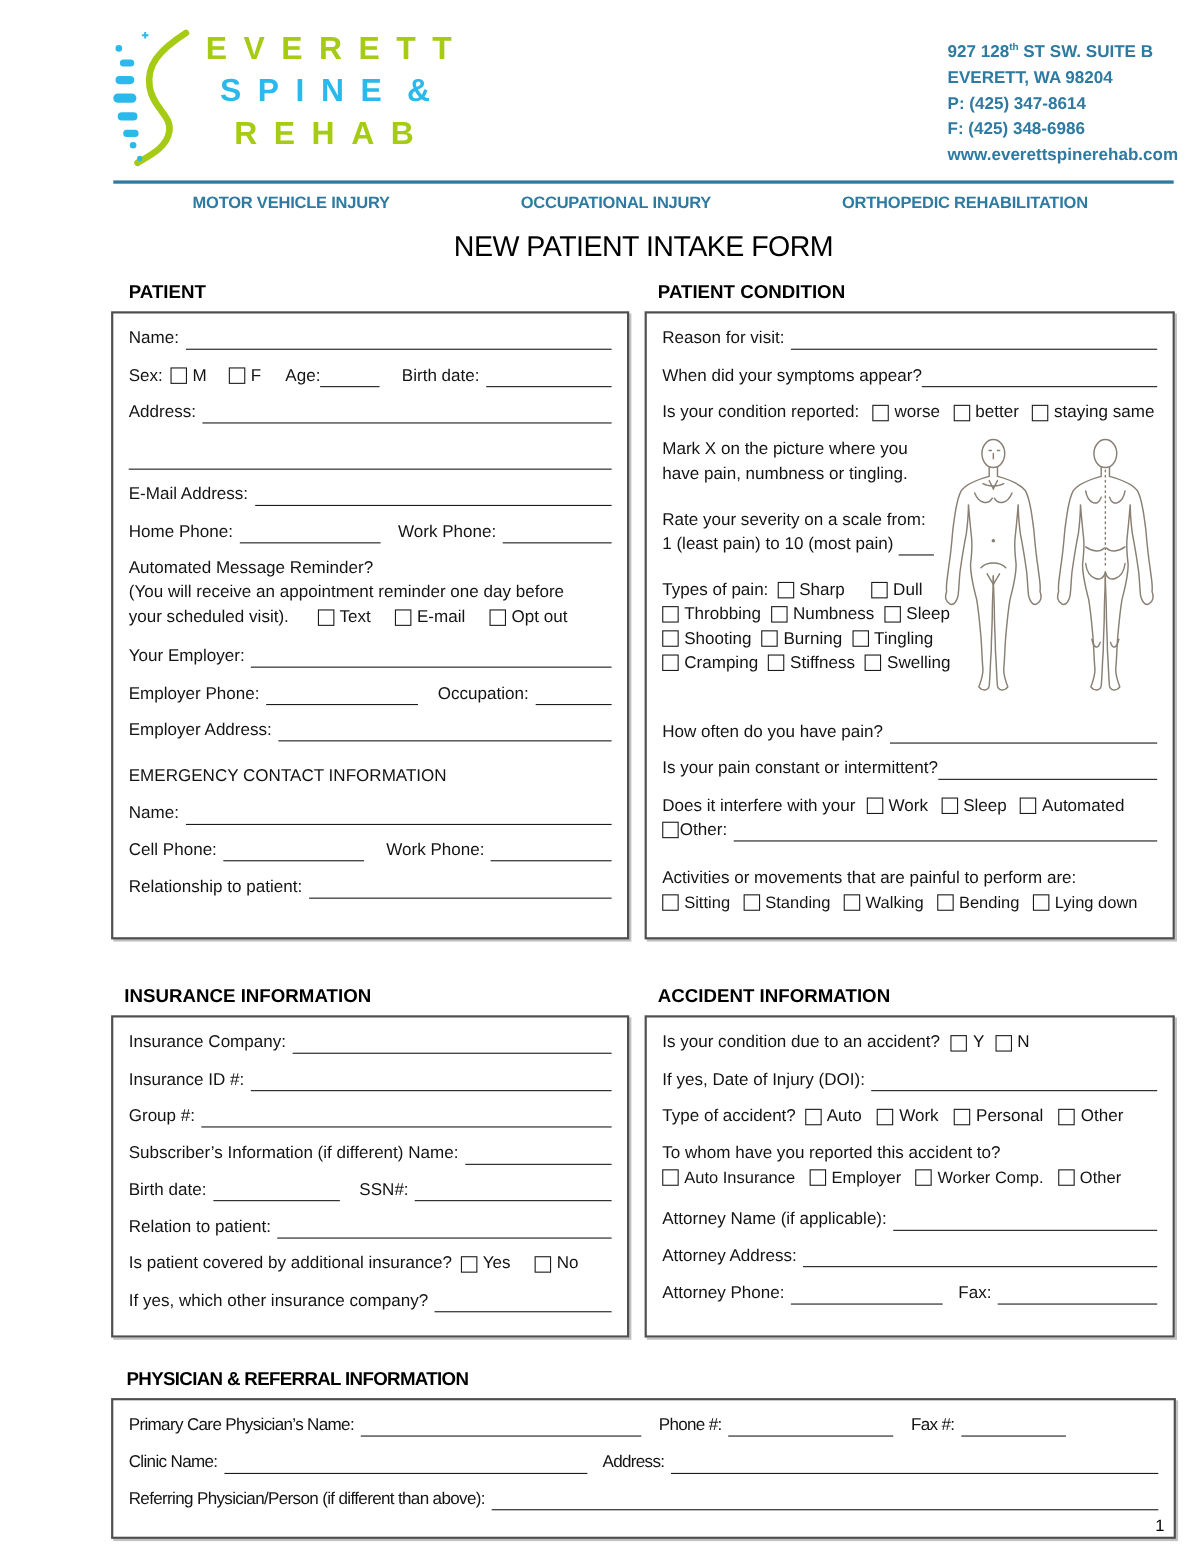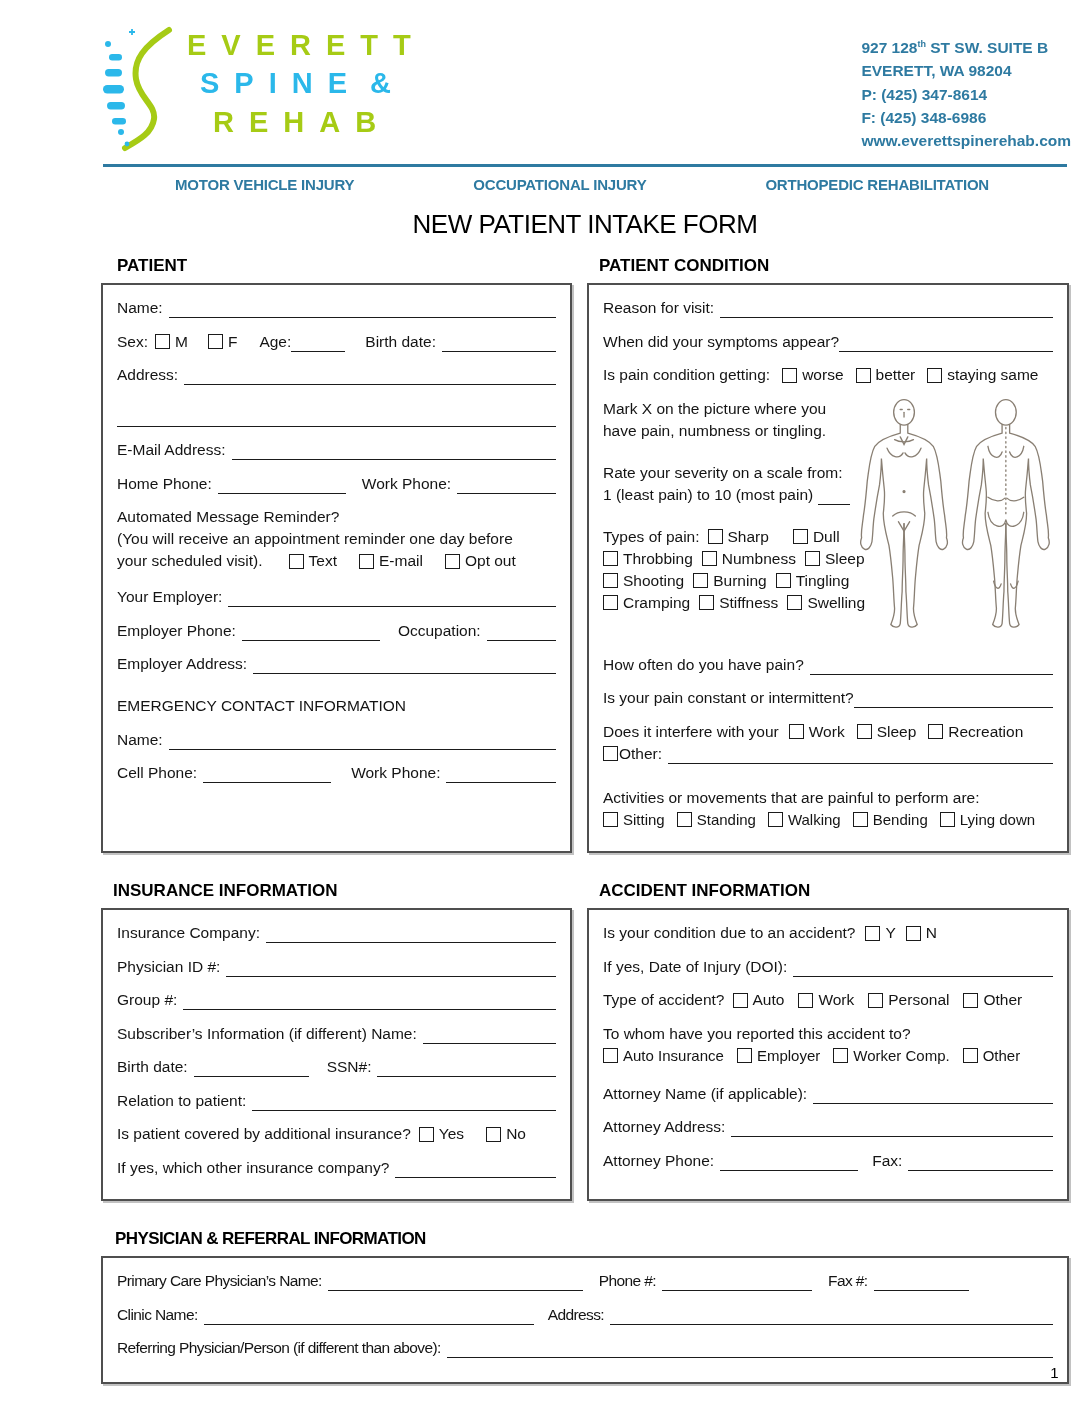--- a/index.html
+++ b/index.html
@@ -18,21 +18,21 @@
   .contact{text-align:left;color:#2e7aa1;font-weight:bold;font-size:15.5px;line-height:1.5;padding-top:10px;}
   .contact sup{font-size:9px;vertical-align:super;line-height:0;}
 
   .rule{border:none;border-top:3px solid #2e7aa1;margin:12px 4px 9px 4px;}
 
   .services{display:flex;justify-content:space-between;padding:0 82px 0 76px;color:#2e7aa1;font-weight:bold;font-size:15px;letter-spacing:-0.2px;}
 
   .title{text-align:center;font-weight:normal;font-size:26px;letter-spacing:-0.5px;margin:16px 0 12px 0;color:#000;}
 
   
-  .grid{display:grid;grid-template-columns:471px 482px;column-gap:15px;margin:0 2px;}
+  .grid{display:grid;grid-template-columns:471px 482px;column-gap:15px;margin:0 2px;gap:14px;}
   .sec{display:flex;flex-direction:column;}
   .mt{margin-top:24px;}
   .sec-h{font-weight:bold;font-size:17px;margin:4px 0 7px 16px;color:#000;}
   .box{flex:1;border:2px solid #4f4f4f;box-shadow:2px 2px 0 #c2c2c2;padding:13px 14px 8px 14px;font-size:15.5px;box-sizing:border-box;position:relative;}
 
   .row{display:flex;align-items:flex-end;margin-bottom:13.5px;}
   .row.tight{margin-bottom:2px;}
   .row.gap-top{margin-top:22px;}
   .lbl{white-space:pre;line-height:20px;}
   .blank{flex:1 1 auto;border-bottom:1.5px solid #1b1b1b;height:1.05em;margin-left:6px;min-width:20px;}
@@ -165,36 +165,40 @@
         <div class="row" style="margin-top:3px;">
           <span class="lbl">Name:</span>
           <span class="blank"></span>
         </div>
         <div class="row">
           <span class="lbl">Cell Phone:</span>
           <span class="blank fix" style="width:128px;"></span>
           <span class="lbl" style="margin-left:20px;">Work Phone:</span>
           <span class="blank"></span>
         </div>
+        <div class="row">
+          <span class="lbl">Relationship to patient:</span>
+          <span class="blank"></span>
+        </div>
       </div>
     </div>
 
     <div class="sec">
       <div class="sec-h" style="margin-left:12px;">PATIENT CONDITION</div>
       <div class="box">
         <div class="row">
           <span class="lbl">Reason for visit:</span>
           <span class="blank"></span>
         </div>
         <div class="row">
           <span class="lbl">When did your symptoms appear?</span>
           <span class="blank nogap"></span>
         </div>
         <div class="row">
-          <span class="lbl">Is pain condition getting:</span>
+          <span class="lbl">Is your condition reported:</span>
           <span class="opt" style="margin-left:12px;"><span class="cb"></span><span>worse</span></span>
           <span class="opt" style="margin-left:12px;"><span class="cb"></span><span>better</span></span>
           <span class="opt" style="margin-left:12px;"><span class="cb"></span><span>staying same</span></span>
         </div>
 
         <div class="cond-mid">
           <div class="cond-left">
             <div class="row tight">
                 <span class="lbl">Mark X on the picture where you</span>
               </div>
@@ -268,21 +272,21 @@
           <span class="blank"></span>
         </div>
         <div class="row">
           <span class="lbl">Is your pain constant or intermittent?</span>
           <span class="blank nogap"></span>
         </div>
         <div class="row tight">
           <span class="lbl">Does it interfere with your</span>
           <span class="opt" style="margin-left:10px;"><span class="cb"></span><span>Work</span></span>
           <span class="opt" style="margin-left:12px;"><span class="cb"></span><span>Sleep</span></span>
-          <span class="opt" style="margin-left:12px;"><span class="cb"></span><span>Recreation</span></span>
+          <span class="opt" style="margin-left:12px;"><span class="cb"></span><span>Automated</span></span>
         </div>
         <div class="row">
           <span class="opt"><span class="cb" style="margin-right:1px;"></span><span>Other:</span></span>
           <span class="blank"></span>
         </div>
         <div class="row tight" style="margin-top:24px;">
           <span class="lbl">Activities or movements that are painful to perform are:</span>
         </div>
         <div class="row" style="font-size:15px;">
           <span class="opt"><span class="cb"></span><span>Sitting</span></span>
@@ -295,21 +299,21 @@
     </div>
 
     <div class="sec mt">
       <div class="sec-h" style="margin-left:12px;">INSURANCE INFORMATION</div>
       <div class="box">
         <div class="row">
           <span class="lbl">Insurance Company:</span>
           <span class="blank"></span>
         </div>
         <div class="row">
-          <span class="lbl">Physician ID #:</span>
+          <span class="lbl">Insurance ID #:</span>
           <span class="blank"></span>
         </div>
         <div class="row">
           <span class="lbl">Group #:</span>
           <span class="blank"></span>
         </div>
         <div class="row">
           <span class="lbl">Subscriber’s Information (if different) Name:</span>
           <span class="blank"></span>
         </div>

